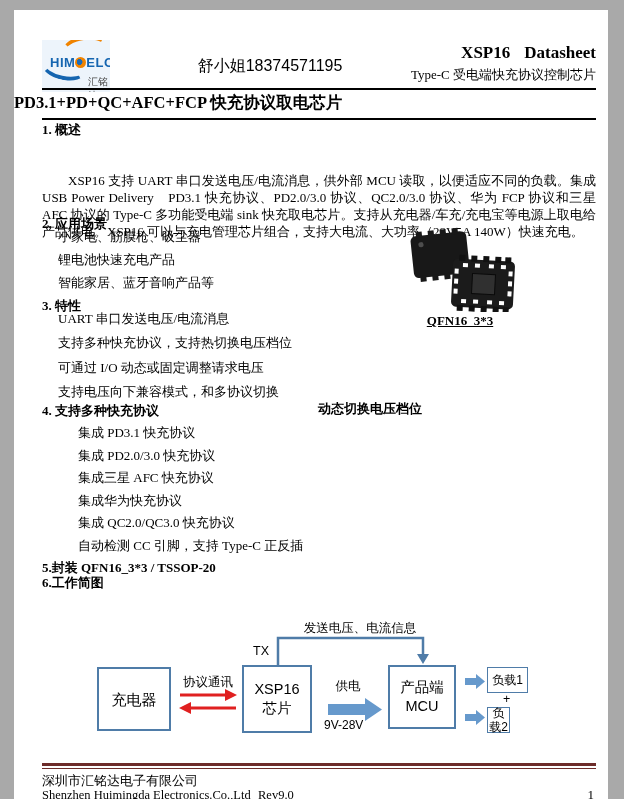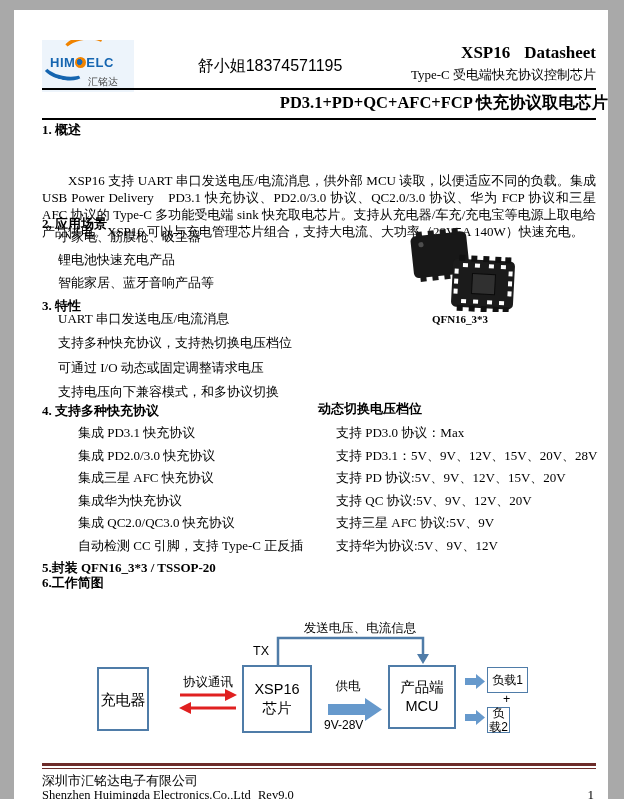--- a/index.html
+++ b/index.html
@@ -2,45 +2,45 @@
 <html><head>
 <meta charset="utf-8">
 <style>
   * { margin:0; padding:0; box-sizing:border-box; }
   html,body { width:624px; height:799px; overflow:hidden; }
   body { background:#a9a9a9; font-family:"Liberation Serif","DejaVu Serif",serif; color:#000; }
   .page { position:absolute; left:14px; top:10px; width:594px; height:789px; background:#fff; }
   .abs { position:absolute; }
 
   
-  .logo { left:28px; top:30px; width:92px; height:52px; background:#edf4fb; overflow:hidden; }
+  .logo { left:28px; top:30px; width:68px; height:52px; background:#edf4fb; overflow:hidden; }
   .logo .arc-orange { position:absolute; left:20px; top:-4px; width:46px; height:26px;
     border:3px solid transparent; border-top:4px solid #f08300; border-radius:50%; transform:rotate(-8deg); }
   .logo .arc-blue { position:absolute; left:0px; top:16px; width:44px; height:24px;
     border:3px solid transparent; border-bottom:4px solid #1565b0; border-radius:50%; transform:rotate(12deg); }
   .logo .brand { position:absolute; left:8px; top:15px; font-family:"Liberation Sans",sans-serif;
     font-weight:bold; font-size:13px; color:#1565b0; letter-spacing:.5px; white-space:nowrap; }
   .logo .dot { display:inline-block; width:11px; height:11px; border-radius:50%; vertical-align:-1px;
     background:radial-gradient(circle at 42% 45%, #1e6cb5 0 32%, #f08300 34%); }
   .logo .cn { position:absolute; left:46px; top:35px; font-size:10px; color:#4a4a4a; }
   .phone { left:131px; top:46px; width:250px; text-align:center; font-family:"Liberation Sans","DejaVu Sans",sans-serif; font-size:16px; }
   .hdr-right { right:12px; top:33px; text-align:right; }
   .hdr-right .l1 { font-weight:bold; font-size:17px; }
   .hdr-right .l1 .gap { display:inline-block; width:14px; }
   .hdr-right .l2 { font-size:13px; margin-top:3px; }
   .rule { left:28px; width:554px; border-top:2px solid #000; }
-  .doc-title { left:0; top:82px; width:594px; text-align:right; font-weight:bold; font-size:16.5px; }
+  .doc-title { left:0; top:82px; width:594px; text-align:left; font-weight:bold; font-size:16.5px; }
 
   
   .h { font-weight:bold; font-size:13px; left:28px; white-space:nowrap; }
   .para { left:28px; top:126px; width:554px; font-size:13px; line-height:17px; text-align:justify; text-indent:2em;margin-top:36px; }
   .list { font-size:13px; white-space:nowrap; }
   .list div { height:23px; line-height:23px; }
   .list2 div { height:22.6px; line-height:22.6px;margin-left:16px; }
-  .chip-label { left:386px; top:303px; width:120px; text-align:center; font-weight:bold; font-size:11px; }
+  .chip-label { left:386px; top:303px; width:120px; text-align:center; font-weight:bold; font-size:13px;text-decoration:underline; }
 
   
   .dbox { background:#fff; border:2px solid #4f7ca8; display:flex; flex-direction:column;
     align-items:center; justify-content:center; font-family:"Liberation Sans","DejaVu Sans",sans-serif;
     font-size:14.5px; line-height:19px; text-align:center; }
   .dbox.small { border-width:1.5px; font-size:12px; line-height:14px; }
   .dlabel { font-size:12.5px; white-space:nowrap; }
   .dlabel.sans { font-family:"Liberation Sans",sans-serif; }
 
   
@@ -144,28 +144,20 @@
   <div class="abs list list2" style="left:48px; top:412px">
     <div>集成 PD3.1 快充协议</div>
     <div>集成  PD2.0/3.0 快充协议</div>
     <div>集成三星 AFC 快充协议</div>
     <div>集成华为快充协议</div>
     <div>集成  QC2.0/QC3.0  快充协议</div>
     <div>自动检测 CC 引脚，支持 Type-C 正反插</div>
   </div>
 
   <div class="abs h" style="left:304px; top:390px">动态切换电压档位</div>
-  <div class="abs list list2" style="left:306px; top:412px">
-    <div>支持 PD3.0 协议：Max</div>
-    <div>支持 PD3.1：5V、9V、12V、15V、20V、28V</div>
-    <div>支持 PD 协议:5V、9V、12V、15V、20V</div>
-    <div>支持 QC 协议:5V、9V、12V、20V</div>
-    <div>支持三星 AFC 协议:5V、9V</div>
-    <div>支持华为协议:5V、9V、12V</div>
-  </div>
 
   <div class="abs h" style="top:549px">5.封装 QFN16_3*3 / TSSOP-20</div>
   <div class="abs h" style="top:564px">6.工作简图</div>
 
   <svg class="abs" style="left:0; top:600px" width="594" height="150" viewBox="0 0 594 150">
 
     <line x1="166" y1="85" x2="212" y2="85" stroke="#e02020" stroke-width="3"></line>
     <polygon points="211,79 223,85 211,91" fill="#e02020"></polygon>
     <line x1="176" y1="98" x2="222" y2="98" stroke="#e02020" stroke-width="3"></line>
     <polygon points="177,92 165,98 177,104" fill="#e02020"></polygon>
@@ -181,21 +173,21 @@
     <rect x="451" y="104" width="11" height="7" fill="#6699cc"></rect>
     <polygon points="462,100 471,107.5 462,115" fill="#6699cc"></polygon>
   </svg>
 
   <div class="abs dlabel" style="left:266px; top:610px; width:160px; text-align:center">发送电压、电流信息</div>
   <div class="abs dlabel sans" style="left:239px; top:634px">TX</div>
   <div class="abs dlabel" style="left:164px; top:664px; width:60px; text-align:center">协议通讯</div>
   <div class="abs dlabel" style="left:316px; top:668px; width:36px; text-align:center">供电</div>
   <div class="abs dlabel sans" style="left:310px; top:708px; width:48px; font-size:12px">9V-28V</div>
 
-  <div class="abs dbox" style="left:83px; top:657px; width:52px; height:64px; font-size:15px">
+  <div class="abs dbox" style="left:83px; top:657px; width:74px; height:64px; font-size:15px">
     <div>充电器</div>
   </div>
   <div class="abs dbox" style="left:228px; top:655px; width:70px; height:68px">
     <div>XSP16</div>
     <div>芯片</div>
   </div>
   <div class="abs dbox" style="left:374px; top:655px; width:68px; height:64px">
     <div>产品端</div>
     <div>MCU</div>
   </div>

